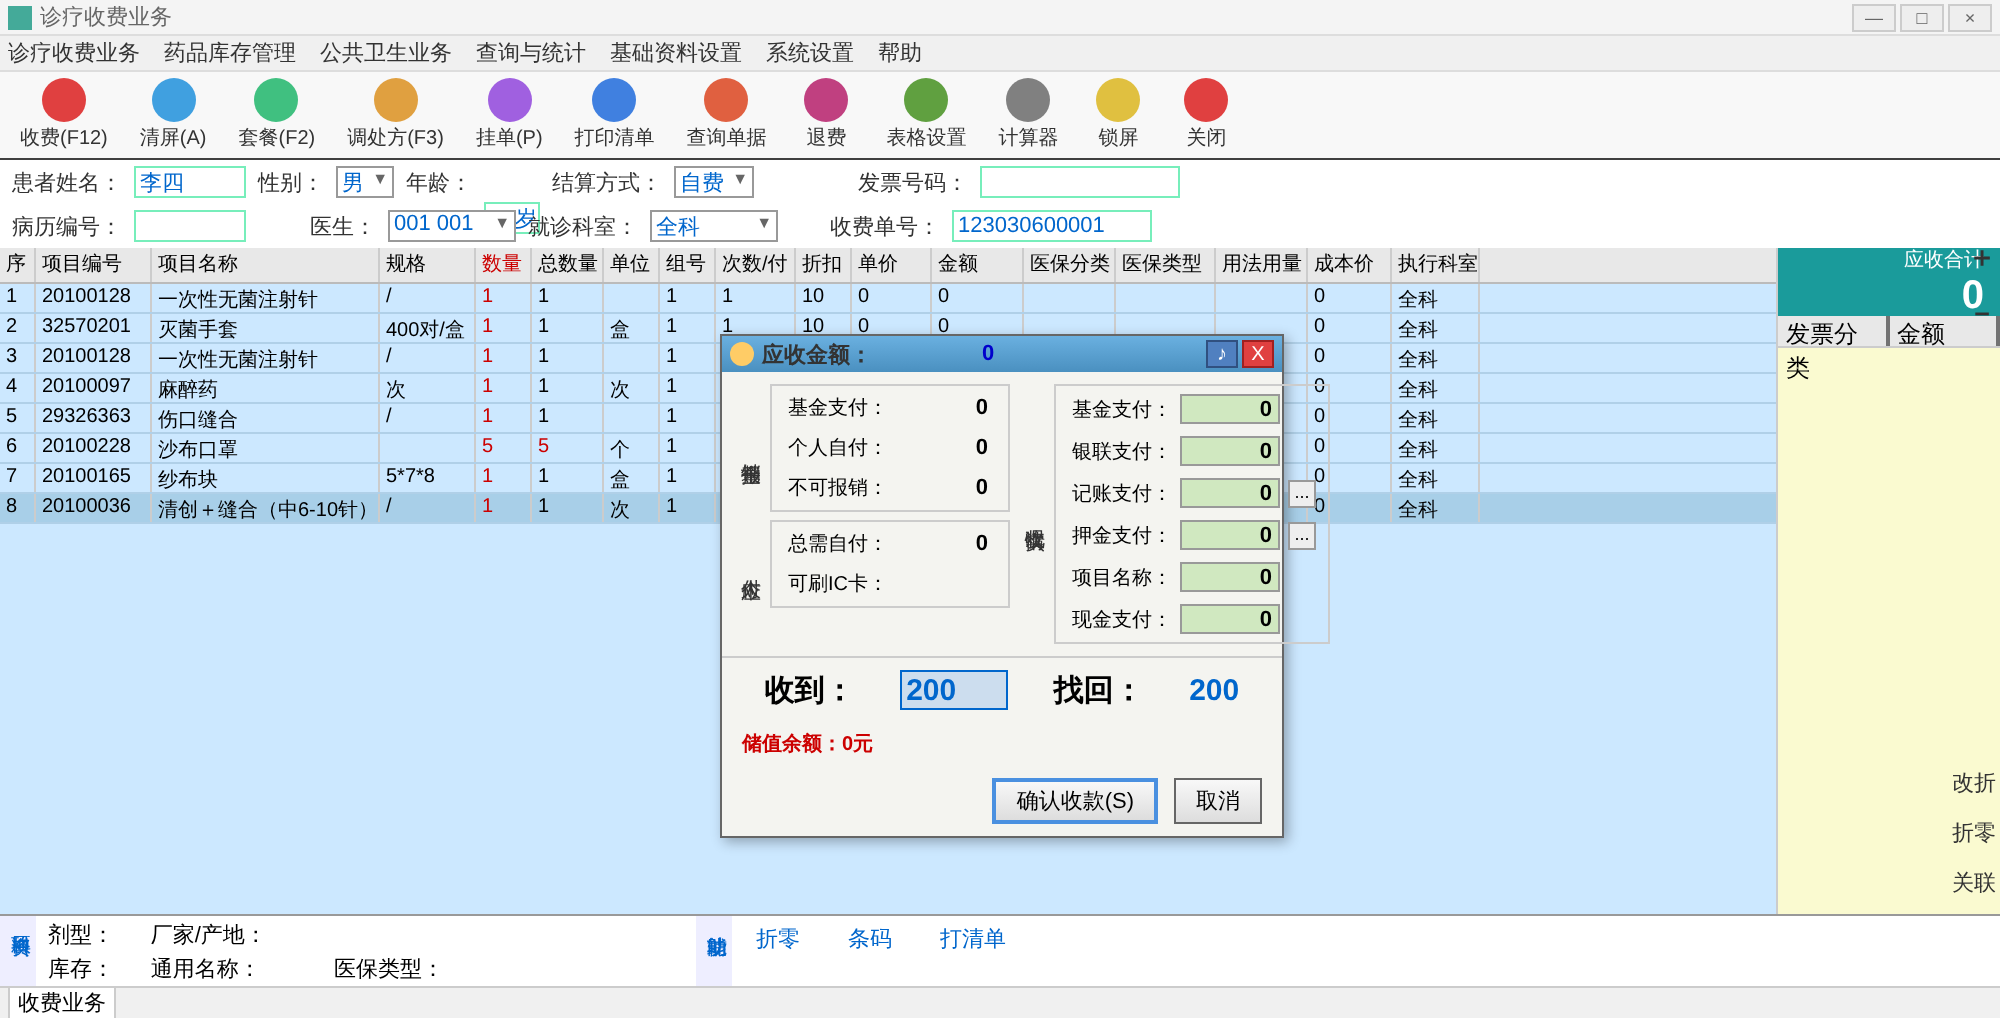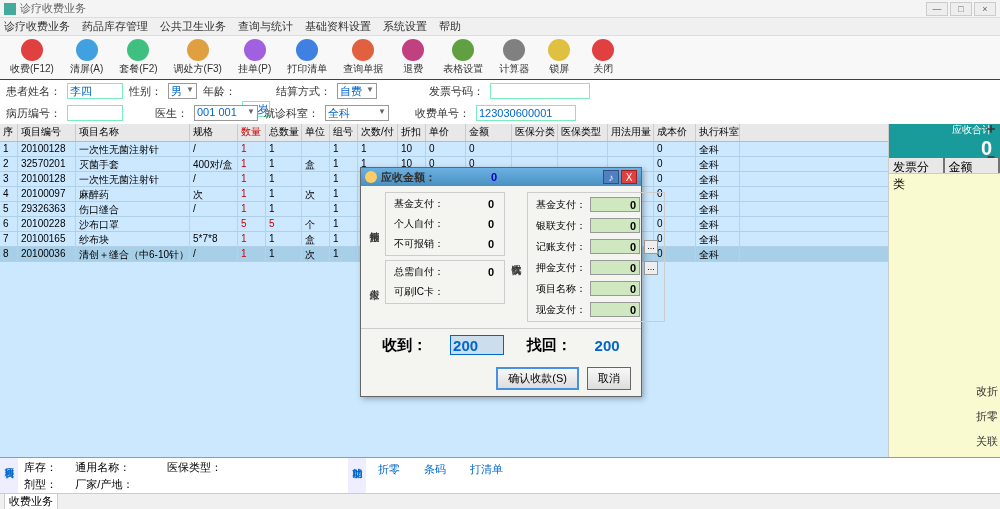--- a/index.html
+++ b/index.html
@@ -363,22 +363,22 @@
 </div>
 <div class="sidetools" id="sidetools">
     <div>改折</div>
     <div>折零</div>
     <div>关联</div>
   </div>
 
 <div class="bottom">
   <div class="vlabel">项目资料</div>
   <div class="fields" style="width:330px">
+    <div><span>剂型：</span>&nbsp;&nbsp;&nbsp;&nbsp;&nbsp;&nbsp;<span>厂家/产地：</span></div>
     <div><span>库存：</span>&nbsp;&nbsp;&nbsp;&nbsp;&nbsp;&nbsp;<span>通用名称：</span>&nbsp;&nbsp;&nbsp;&nbsp;&nbsp;&nbsp;&nbsp;&nbsp;&nbsp;&nbsp;&nbsp;&nbsp;<span>医保类型：</span></div>
-    <div><span>剂型：</span>&nbsp;&nbsp;&nbsp;&nbsp;&nbsp;&nbsp;<span>厂家/产地：</span></div>
   </div>
   <div class="vlabel">辅助功能</div>
   <div class="links" style="flex-direction:column;gap:2px" id="blinks">
       <div style="display: flex; gap: 24px;">
         <a>折零</a>
         <a>条码</a>
         <a>打清单</a>
       </div>
     </div>
 </div>
@@ -462,17 +462,18 @@
           </div>
         </div>
     </div>
   </div>
   <div class="dlgrow2">
     <span class="big">收到：</span>
     <input value="200" style="">
     <span class="big">找回：</span>
     <span class="bval">200</span>
   </div>
+  <div class="dlgrow3">储值余额：0元</div>
   <div class="dlgbtns">
     <button class="primary">确认收款(S)</button>
     <button>取消</button>
   </div>
 </div>
 
 </body></html>

